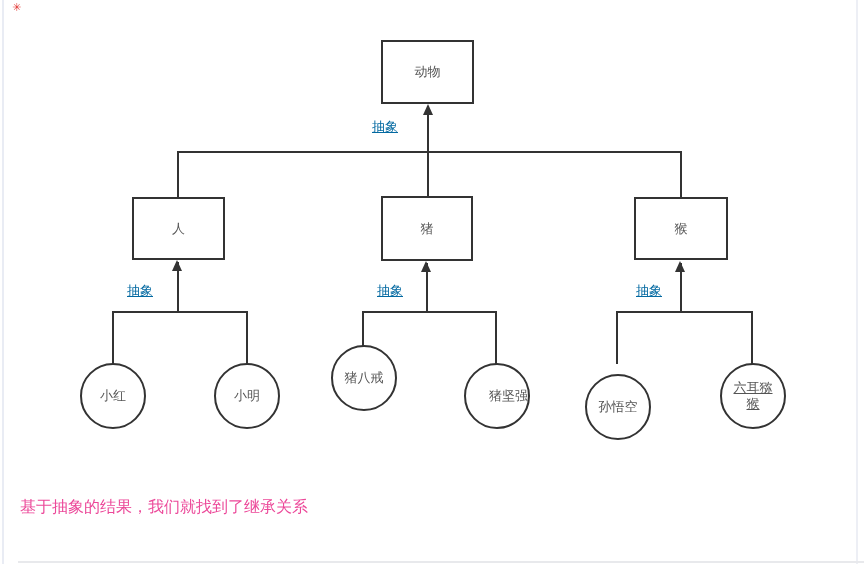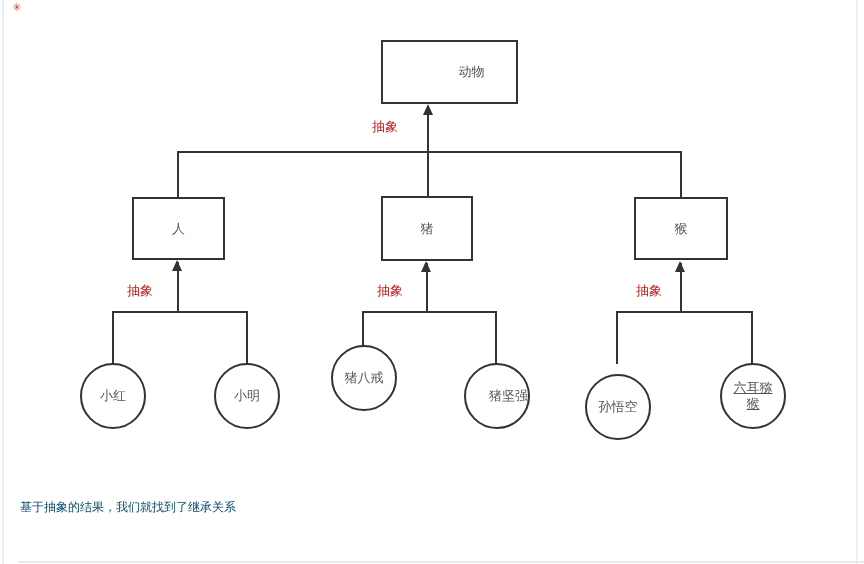--- a/index.html
+++ b/index.html
@@ -17,37 +17,37 @@
   .arrow-up{position:absolute;width:0;height:0;
     border-left:5px solid transparent;border-right:5px solid transparent;
     border-bottom:11px solid #333333;}
   .node-box{position:absolute;border:2px solid #333333;background:#ffffff;
     display:flex;align-items:center;justify-content:center;
     font-size:13px;color:#555555;}
   .node-circle{position:absolute;width:62px;height:62px;border:2px solid #333333;
     border-radius:50%;background:#ffffff;display:flex;align-items:center;justify-content:center;
     font-size:13px;color:#555555;}
   .node-circle .lbl{display:block;max-width:48px;text-align:center;line-height:1.25;}
-  .abs-label{position:absolute;font-size:13px;color:#b91c1c;line-height:14px;}
+  .abs-label{position:absolute;font-size:13px;color:#0369a1;line-height:14px;text-decoration:underline;}
 
-  .caption{position:absolute;left:20px;top:496px;font-size:12px;color:#0c4a6e;line-height:22px;}
+  .caption{position:absolute;left:20px;top:496px;font-size:16px;color:#ec4899;line-height:22px;}
 </style>
 </head>
 <body>
 
 <div class="canvas">
 
   <div class="edge-left"></div>
   <div class="edge-right"></div>
   <div class="edge-bottom"></div>
   <span class="marker">✳</span>
 
   <div>
 
-    <div class="node-box" style="left:381px;top:40px;width:89px;height:60px;padding-left:44px;">
+    <div class="node-box" style="left:381px;top:40px;width:89px;height:60px;">
       <span>动物</span>
     </div>
 
     <div class="line" style="left:427px;top:106px;width:2px;height:91px;"></div>
     <div class="arrow-up" style="left:423px;top:104px;"></div>
     <span class="abs-label" style="left:372px;top:120px;">抽象</span>
 
     <div class="line" style="left:177px;top:151px;width:505px;height:2px;"></div>
 
     <div class="line" style="left:177px;top:151px;width:2px;height:47px;"></div>

